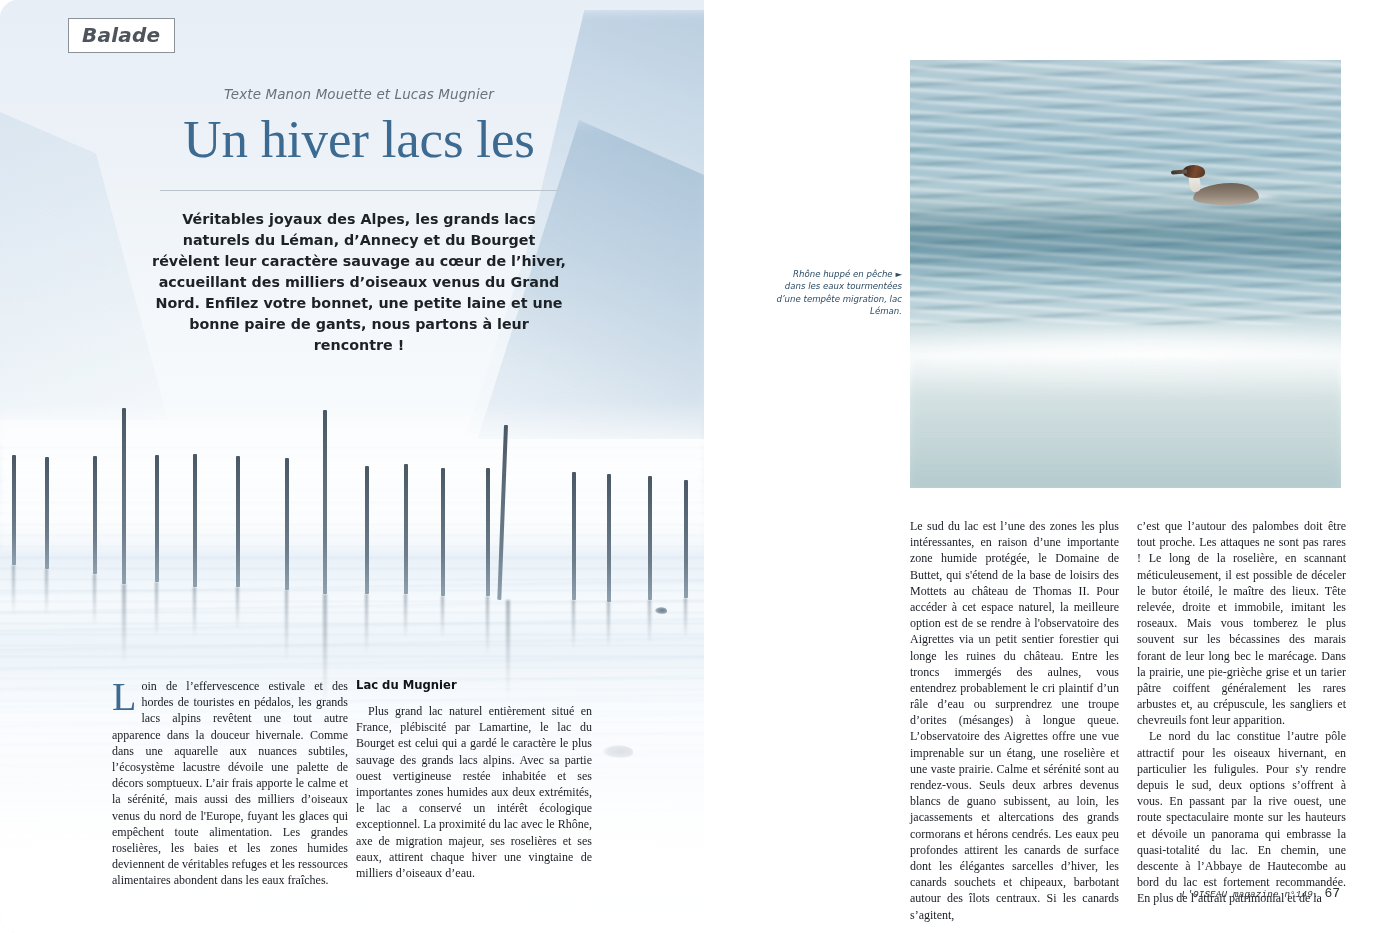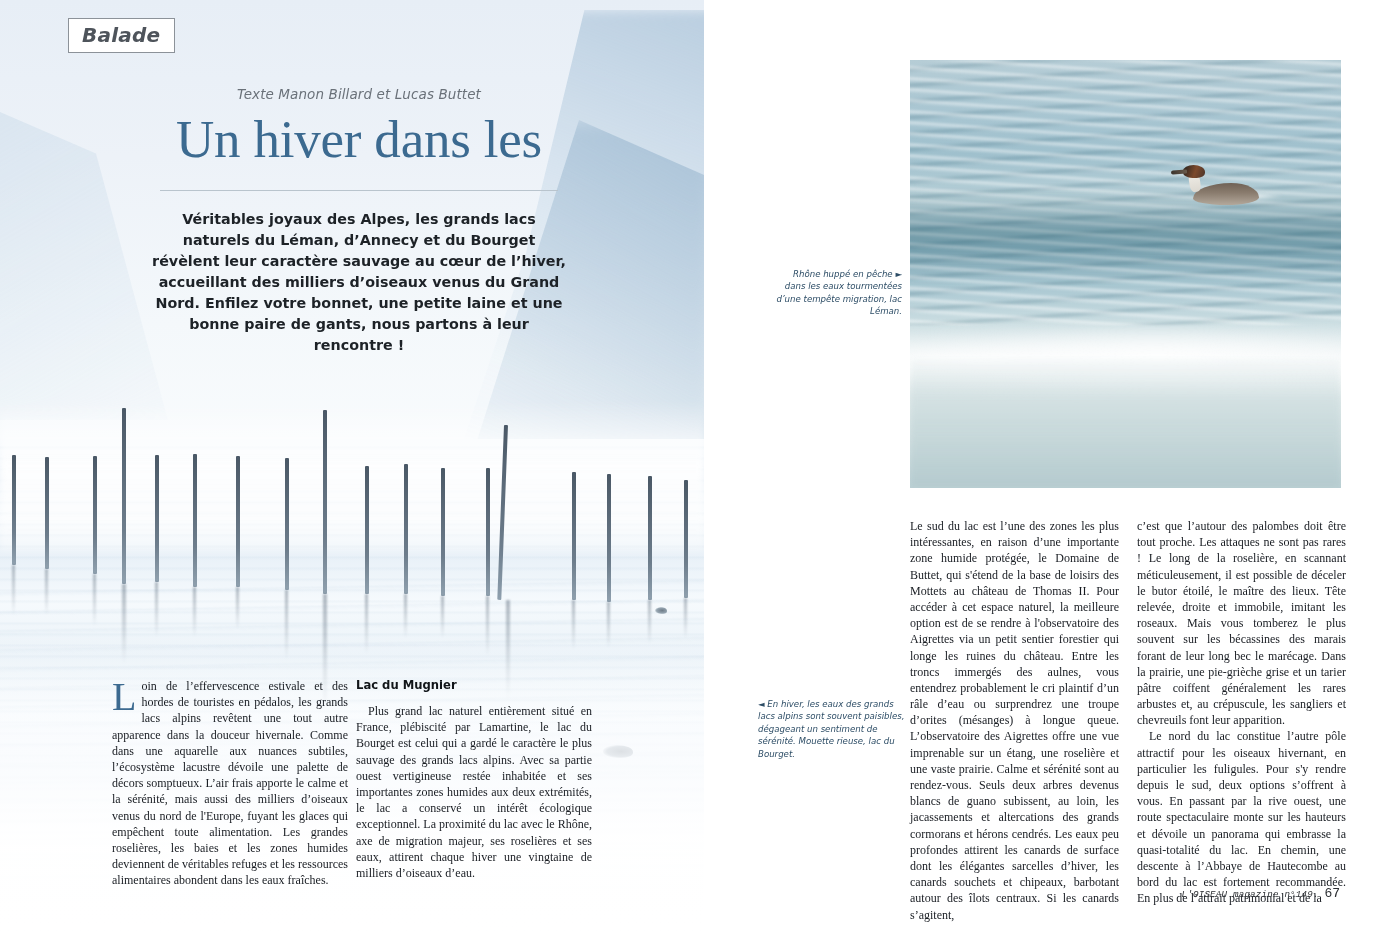--- a/index.html
+++ b/index.html
@@ -3,21 +3,21 @@
 <meta charset="utf-8">
 <style>
   * { margin:0; padding:0; box-sizing:border-box; }
   html,body { width:1400px; height:933px; }
   body {
     background:#ffffff;
     font-family:"Liberation Serif", serif;
     overflow:hidden;
     position:relative;
   }
-  .spread { position:relative; width:1400px; height:933px; overflow:hidden; }
+  .spread { position:relative; width:1400px; height:933px; overflow:hidden;border-radius:18px; }
 
   
   .page-left {
     position:absolute; left:0; top:0; width:704px; height:933px;
     overflow:hidden;
     background:#eef3f8;
   }
   
   .lake-photo { position:absolute; inset:0; overflow:hidden; }
   .lake-sky {
@@ -320,23 +320,23 @@
 
       <div class="gull" style="left:603px; top:745px; width:30px; height:13px;"></div>
       <div class="gull-head" style="left:609px; top:737px;"></div>
 
       <div class="bottom-fade"></div>
     </div>
 
     <div class="badge">Balade</div>
 
     <div class="titleblock">
-      <div class="byline">Texte Manon Billard et Lucas Buttet</div>
+      <div class="byline">Texte Manon Mouette et Lucas Mugnier</div>
       <h1 class="headline">
-        <span>Un hiver dans les</span><br>
+        <span>Un hiver lacs les</span><br>
       </h1>
       <div class="title-rule"></div>
       <div class="standfirst">Véritables joyaux des Alpes, les grands lacs naturels du Léman, d’Annecy et du Bourget révèlent leur caractère sauvage au cœur de l’hiver, accueillant des milliers d’oiseaux venus du Grand Nord. Enfilez votre bonnet, une petite laine et une bonne paire de gants, nous partons à leur rencontre !</div>
     </div>
 
     <div class="lcols">
       <div class="lcol">
         <p class="bodytext dropcap">Loin de l’effervescence estivale et des hordes de touristes en pédalos, les grands lacs alpins revêtent une tout autre apparence dans la douceur hivernale. Comme dans une aquarelle aux nuances subtiles, l’écosystème lacustre dévoile une palette de décors somptueux. L’air frais apporte le calme et la sérénité, mais aussi des milliers d’oiseaux venus du nord de l'Europe, fuyant les glaces qui empêchent toute alimentation. Les grandes roselières, les baies et les zones humides deviennent de véritables refuges et les ressources alimentaires abondent dans les eaux fraîches.</p>
       </div>
       <div class="lcol">
@@ -361,24 +361,20 @@
         <div class="grebe-bill"></div>
       </div>
     </div>
 
     <div class="cap cap-grebe">
       <span>Rhône huppé en pêche</span>
       <span class="arrow">►</span>
       <span>dans les eaux tourmentées d’une tempête migration, lac Léman.</span>
     </div>
 
-    <div class="cap cap-mouette">
-      <span class="arrow">◄</span>
-      <span>En hiver, les eaux des grands lacs alpins sont souvent paisibles, dégageant un sentiment de sérénité. Mouette rieuse, lac du Bourget.</span>
-    </div>
 
     <div class="rcols">
       <div class="rcol">
         <p class="bodytext">Le sud du lac est l’une des zones les plus intéressantes, en raison d’une importante zone humide protégée, le Domaine de Buttet, qui s'étend de la base de loisirs des Mottets au château de Thomas II. Pour accéder à cet espace naturel, la meilleure option est de se rendre à l'observatoire des Aigrettes via un petit sentier forestier qui longe les ruines du château. Entre les troncs immergés des aulnes, vous entendrez probablement le cri plaintif d’un râle d’eau ou surprendrez une troupe d’orites (mésanges) à longue queue. L’observatoire des Aigrettes offre une vue imprenable sur un étang, une roselière et une vaste prairie. Calme et sérénité sont au rendez-vous. Seuls deux arbres devenus blancs de guano subissent, au loin, les jacassements et altercations des grands cormorans et hérons cendrés. Les eaux peu profondes attirent les canards de surface dont les élégantes sarcelles d’hiver, les canards souchets et chipeaux, barbotant autour des îlots centraux. Si les canards s’agitent,</p>
       </div>
       <div class="rcol">
         <p class="bodytext">c’est que l’autour des palombes doit être tout proche. Les attaques ne sont pas rares ! Le long de la roselière, en scannant méticuleusement, il est possible de déceler le butor étoilé, le maître des lieux. Tête relevée, droite et immobile, imitant les roseaux. Mais vous tomberez le plus souvent sur les bécassines des marais forant de leur long bec le marécage. Dans la prairie, une pie-grièche grise et un tarier pâtre coiffent généralement les rares arbustes et, au crépuscule, les sangliers et chevreuils font leur apparition.</p>
         <p class="bodytext" style="text-indent:12px;">Le nord du lac constitue l’autre pôle attractif pour les oiseaux hivernant, en particulier les fuligules. Pour s'y rendre depuis le sud, deux options s’offrent à vous. En passant par la rive ouest, une route spectaculaire monte sur les hauteurs et dévoile un panorama qui embrasse la quasi-totalité du lac. En chemin, une descente à l’Abbaye de Hautecombe au bord du lac est fortement recommandée. En plus de l’attrait patrimonial et de la</p>
       </div>
     </div>

